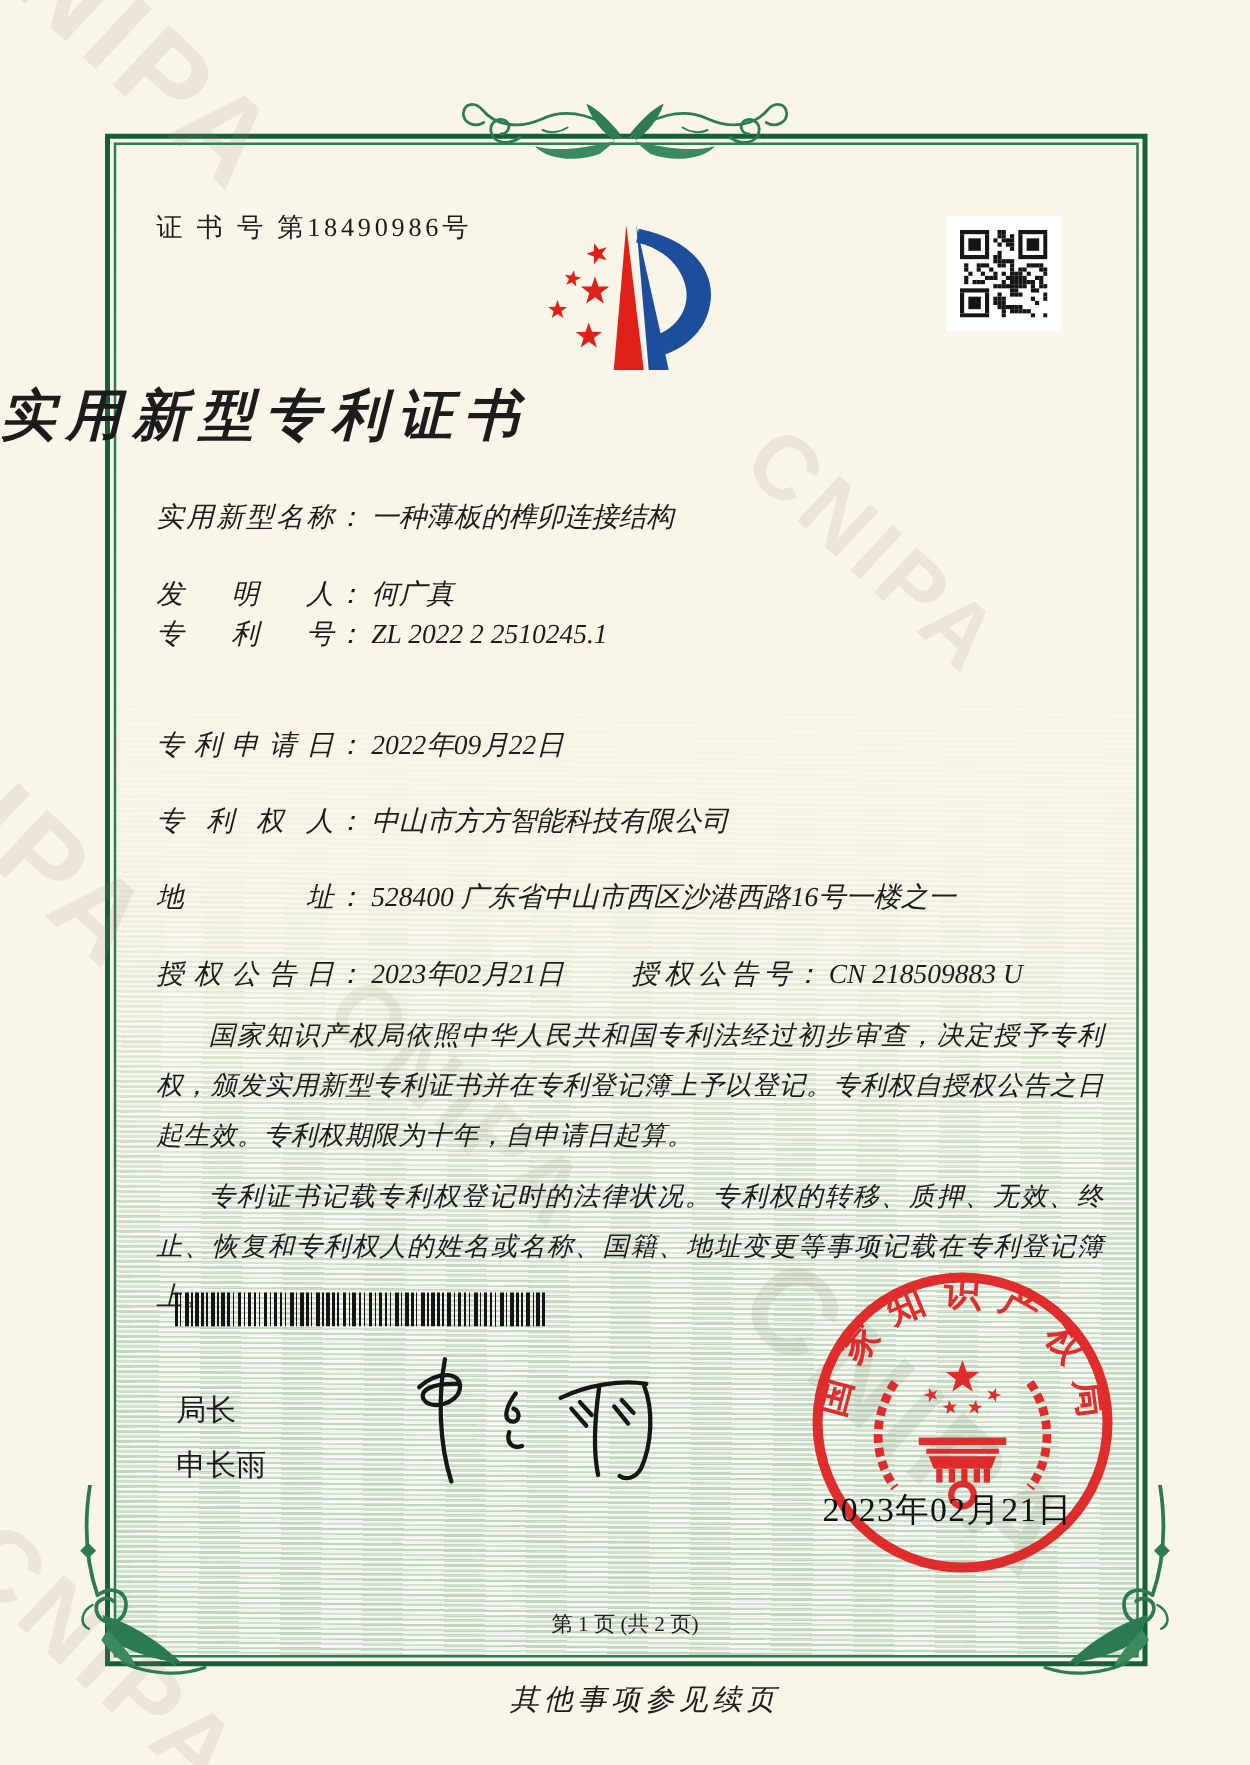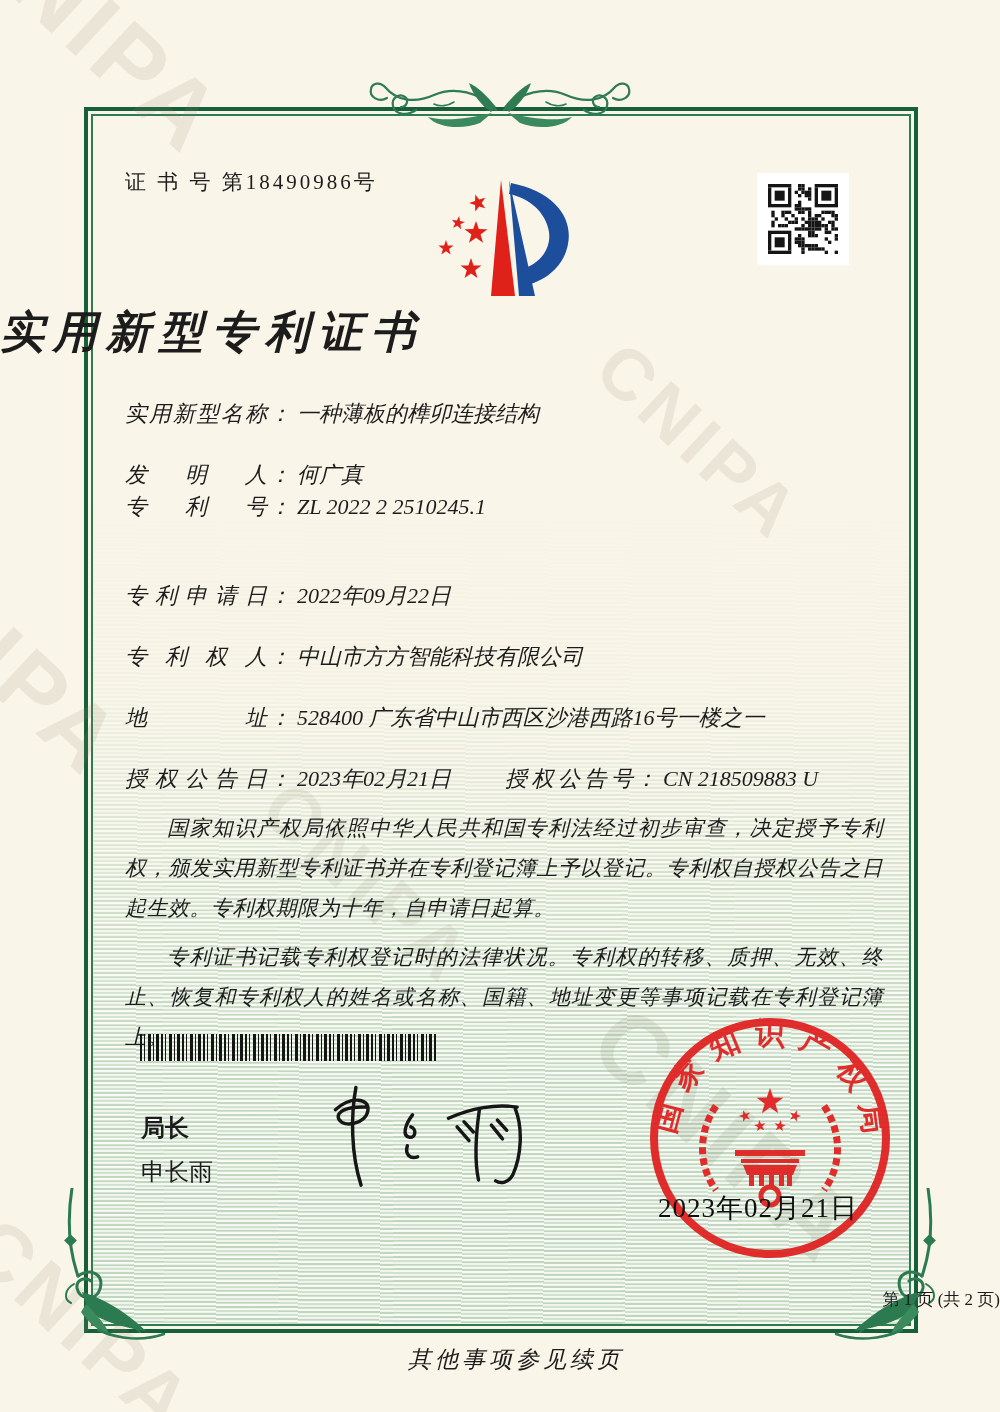--- a/index.html
+++ b/index.html
@@ -56,30 +56,30 @@
 
   .barcode{position:absolute;left:140px;top:1034px;width:298px;height:27px;
     background:repeating-linear-gradient(90deg,
       #151515 0 2px, rgba(0,0,0,0) 2px 4px,
       #151515 4px 5px, rgba(0,0,0,0) 5px 8px,
       #151515 8px 11px, rgba(0,0,0,0) 11px 13px,
       #151515 13px 14px, rgba(0,0,0,0) 14px 16px,
       #151515 16px 19px, rgba(0,0,0,0) 19px 21px);}
 
   .sig-title{position:absolute;left:141px;top:1112px;font-size:24px;
-             font-family:"Liberation Sans","DejaVu Sans",sans-serif;font-weight:bold;}
+             font-family:"Liberation Sans","DejaVu Sans",sans-serif;}
   .sig-name{position:absolute;left:141px;top:1156px;font-size:24px;
              font-family:"Liberation Sans","DejaVu Sans",sans-serif;}
   .signature{position:absolute;left:295px;top:1072px;}
 
   .seal{position:absolute;left:646px;top:1014px;}
   .seal-date{position:absolute;left:653px;top:1190px;width:210px;text-align:center;
              font-size:27px;color:#101010;letter-spacing:1px;z-index:4;}
 
-  .page-no{position:absolute;left:0;top:1288px;width:100%;text-align:right;font-size:17px;z-index:3;}
+  .page-no{position:absolute;left:0;top:1288px;width:100%;text-align:center;font-size:17px;z-index:3;}
   .footer-note{position:absolute;left:0;top:1344px;width:100%;text-align:center;
                font-size:23px;font-style:italic;letter-spacing:4px;z-index:3;margin-left:16px;}
 </style>
 </head>
 <body>
 
 <div class="page">
 
   <div class="wm wm1">CNIPA</div>
   <div class="wm wm2">CNIPA</div>

